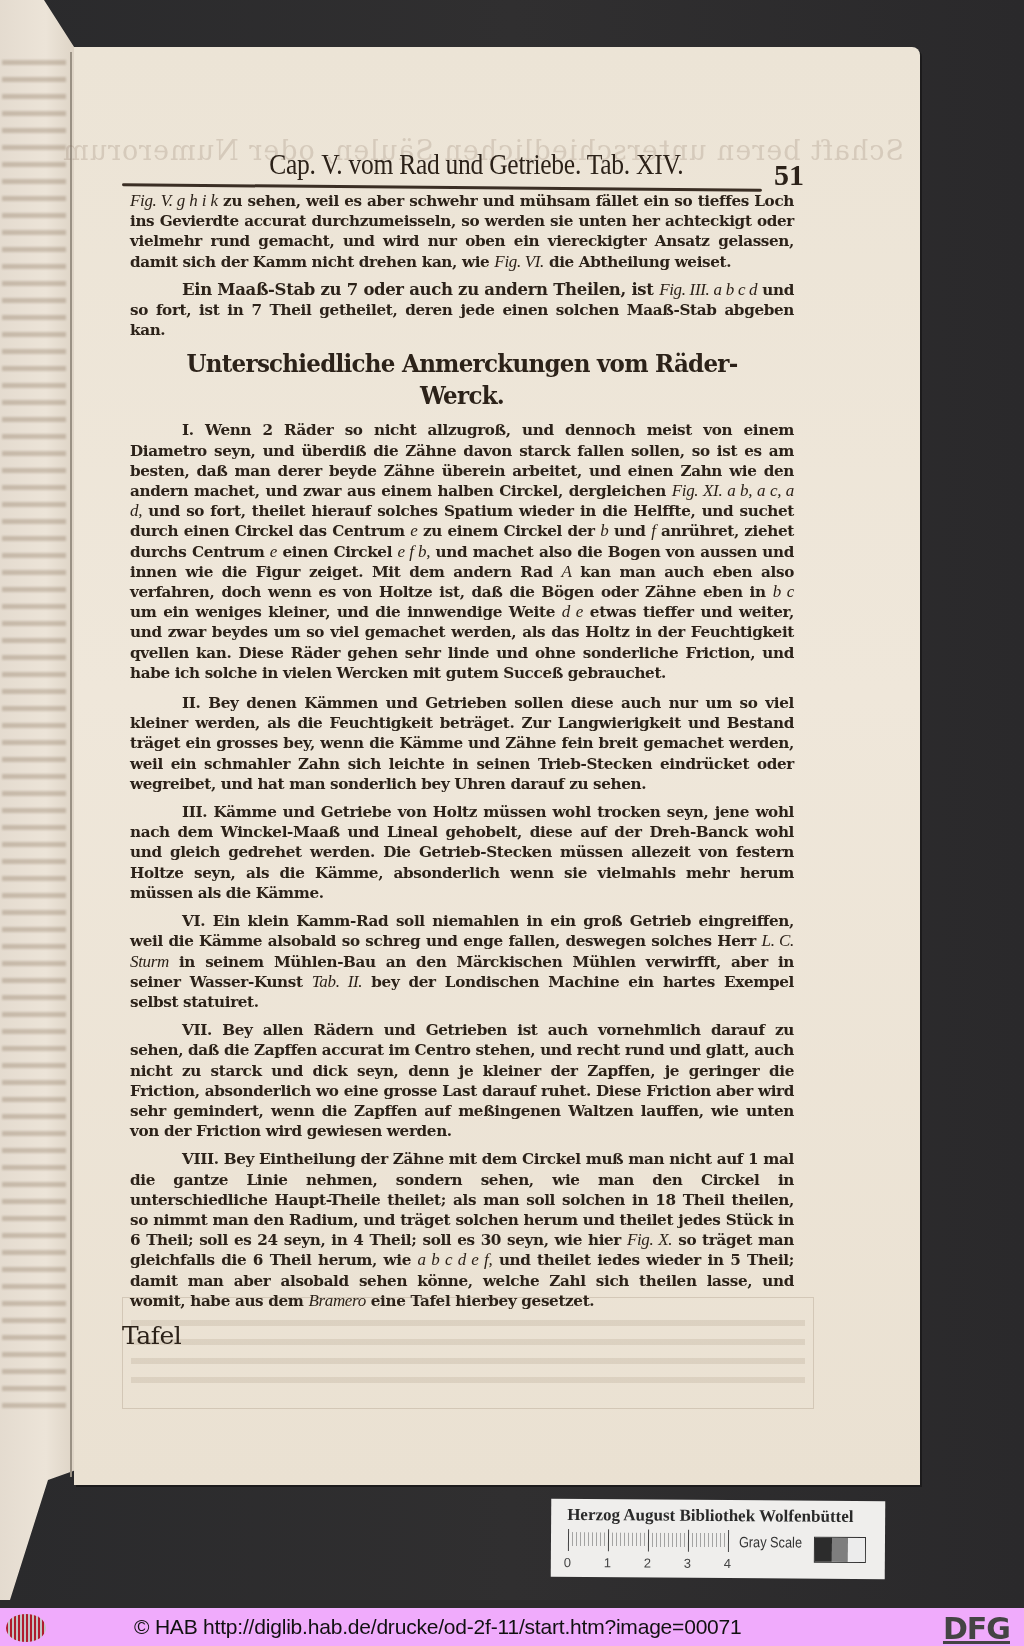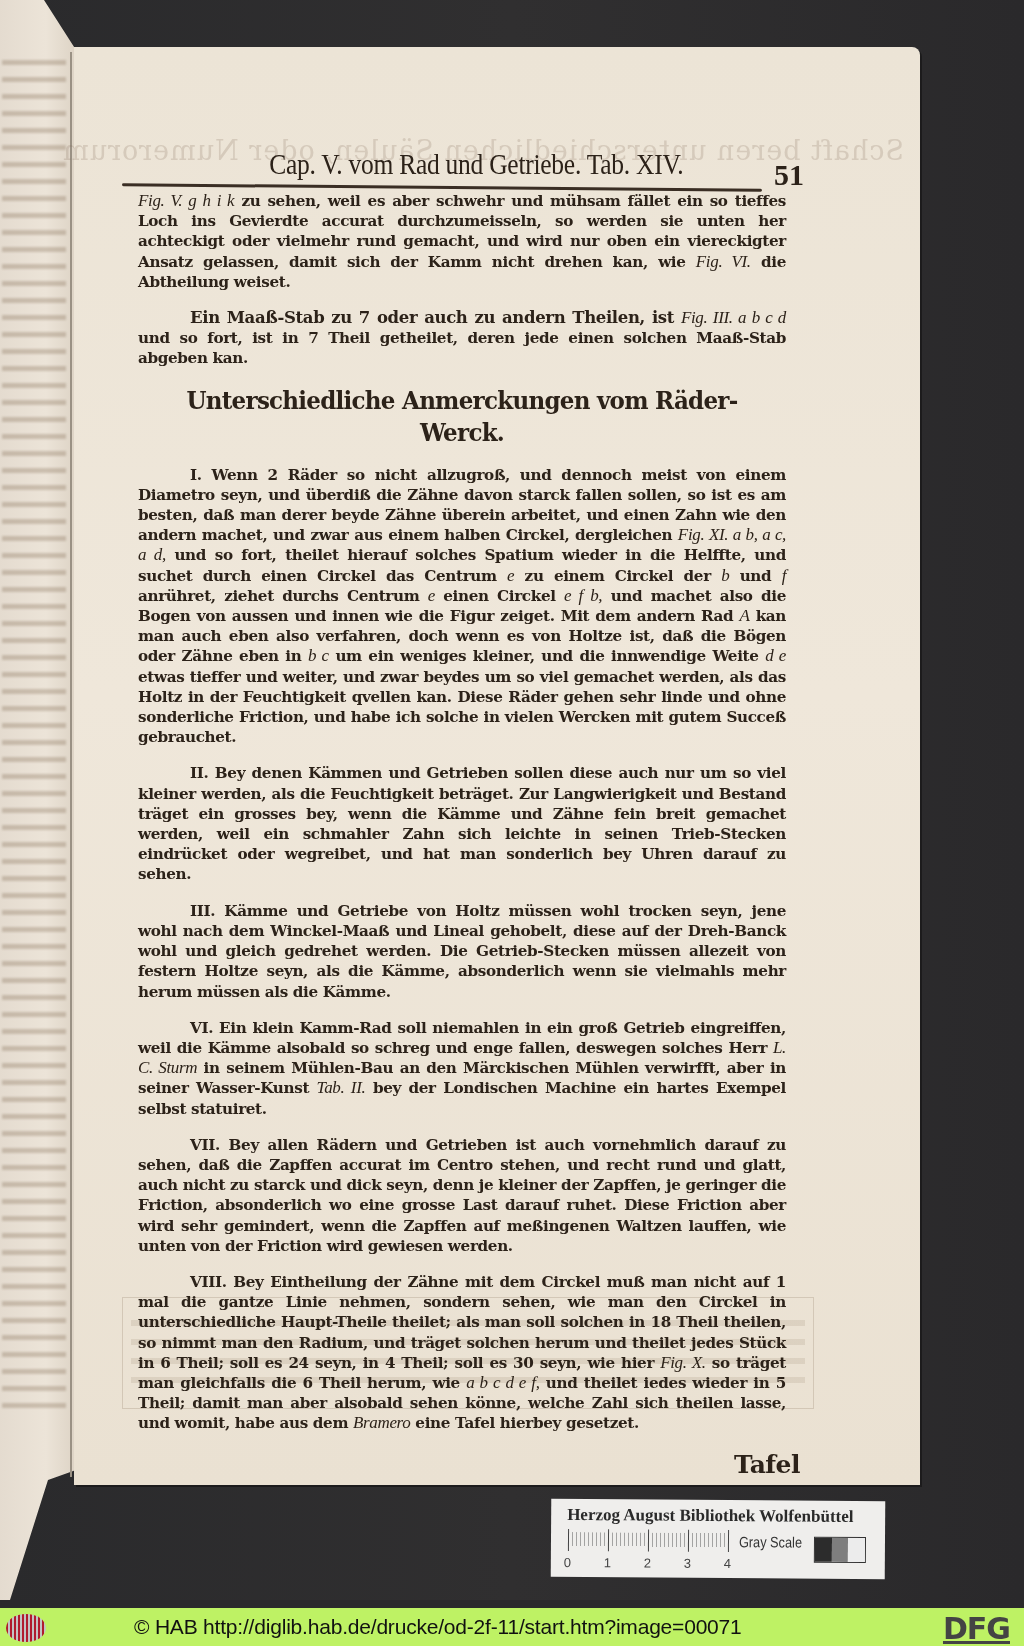--- a/index.html
+++ b/index.html
@@ -62,38 +62,38 @@
     }
     .running-head .page-no {
       position: absolute; right: -2px; top: 14px;
       font-family: "Liberation Serif", serif; font-size: 30px; font-weight: bold;
     }
     .head-rule {
       height: 3px; background: #3a2e24; margin: 0 40px 0 0; border-radius: 2px;
       transform: rotate(0.5deg);
     }
     p.line-block {
-      margin: 16px; font-family: "DejaVu Serif", serif; font-size: 15.2px;
+      margin: 8px; font-family: "DejaVu Serif", serif; font-size: 15.2px;
       line-height: 20.2px; text-align: justify; letter-spacing: -0.35px;
       font-weight: bold;
     }
     .para { margin-top: 4px; }
     .indent { text-indent: 52px; }
     .section {
       text-align: center; font-family: "Liberation Serif", serif; font-size: 21px;
       margin: 0; line-height: 22px; font-weight: normal;
     }
     .heading {
       text-align: center; font-family: "DejaVu Serif", serif; font-size: 25px;
       font-weight: bold; margin: 0 0 2px 0; line-height: 32px; letter-spacing: -0.8px;
       transform: scaleX(0.92);
     }
     .it { font-style: italic; font-family: "Liberation Serif", serif; font-weight: normal; font-size: 17px; }
     .tafel {
-      text-align: right; font-family: "DejaVu Serif", serif; font-weight: bold;
+      font-family: "DejaVu Serif", serif; font-weight: normal;
       font-size: 25px; margin-top: 10px; padding-right: 2px; letter-spacing: -0.5px;
     }
     
     .lib-label {
       position: absolute; left: 551px; top: 1500px; width: 334px; height: 78px;
       background: #efeeec; transform: rotate(0.4deg);
     }
     .lib-label .lib-name {
       position: absolute; left: 16px; top: 6px;
       font-family: "Liberation Serif", serif; font-weight: bold; font-size: 17px; color: #2a2a2a;
@@ -114,21 +114,21 @@
       font-family: "Liberation Sans", sans-serif; font-size: 15px; color: #333; transform: scaleX(0.85); transform-origin: left;
     }
     .gray-swatch {
       position: absolute; left: 263px; top: 36px; width: 50px; height: 24px;
       border: 1px solid #333; display: flex;
     }
     .gray-swatch span { flex: 1; }
     
     .footer {
       position: absolute; left: 0; top: 1608px; width: 1024px; height: 38px;
-      background: #bef264;
+      background: #f0abfc;
     }
     .footer .logo {
       position: absolute; left: 6px; top: 6px; width: 40px; height: 28px;
       background: repeating-linear-gradient(90deg, #b01c2e 0 2px, #c3c3c3 2px 4px);
       clip-path: ellipse(50% 50% at 50% 50%);
     }
     .footer .url {
       position: absolute; left: 134px; top: 7px;
       font-family: "Liberation Sans", sans-serif; font-size: 21px; color: #111; white-space: nowrap;
       letter-spacing: -0.2px;

